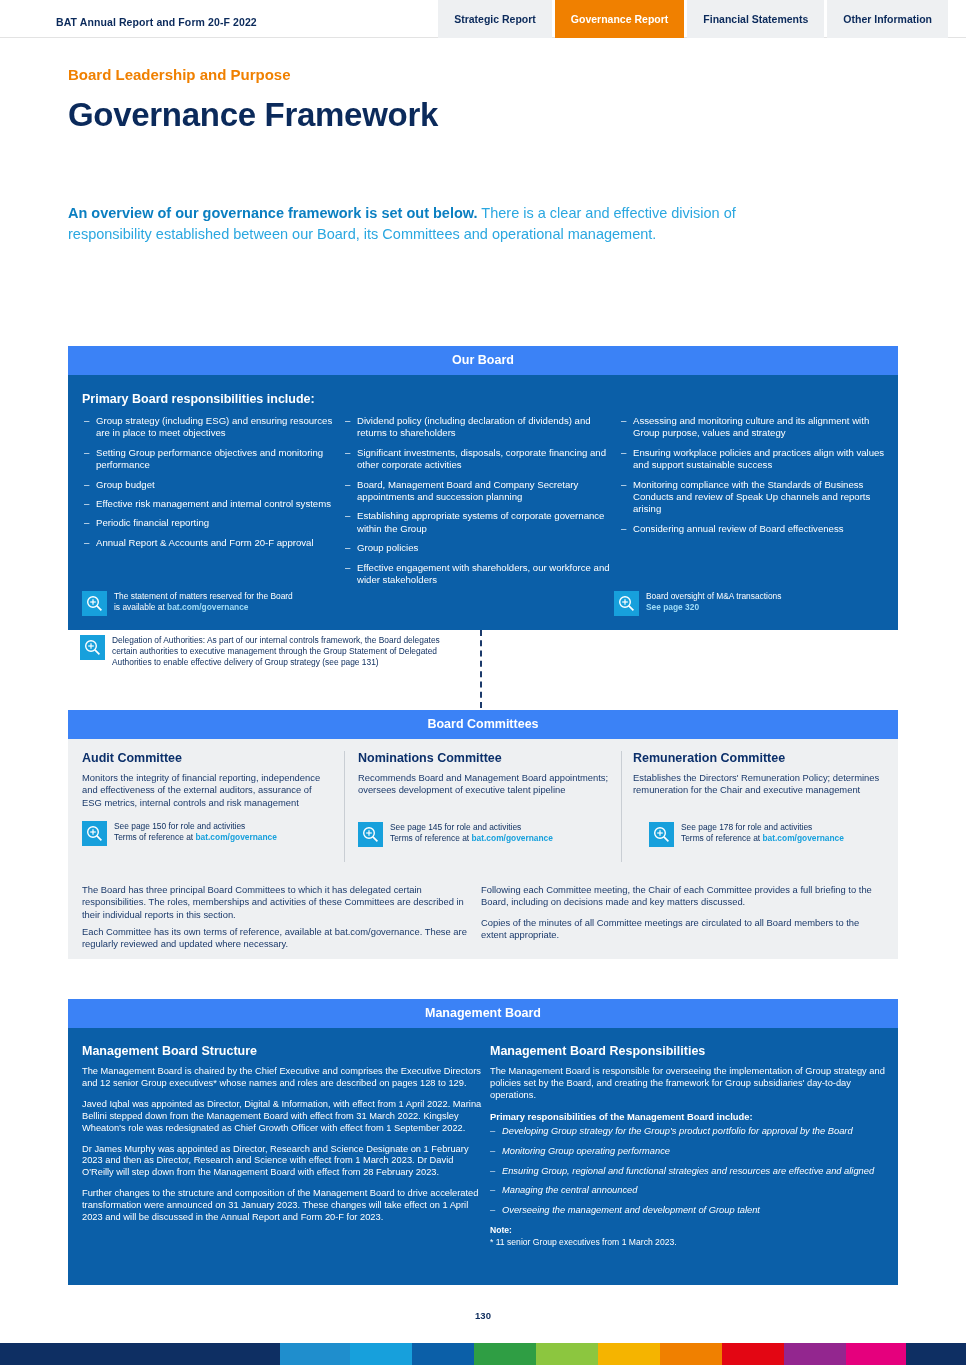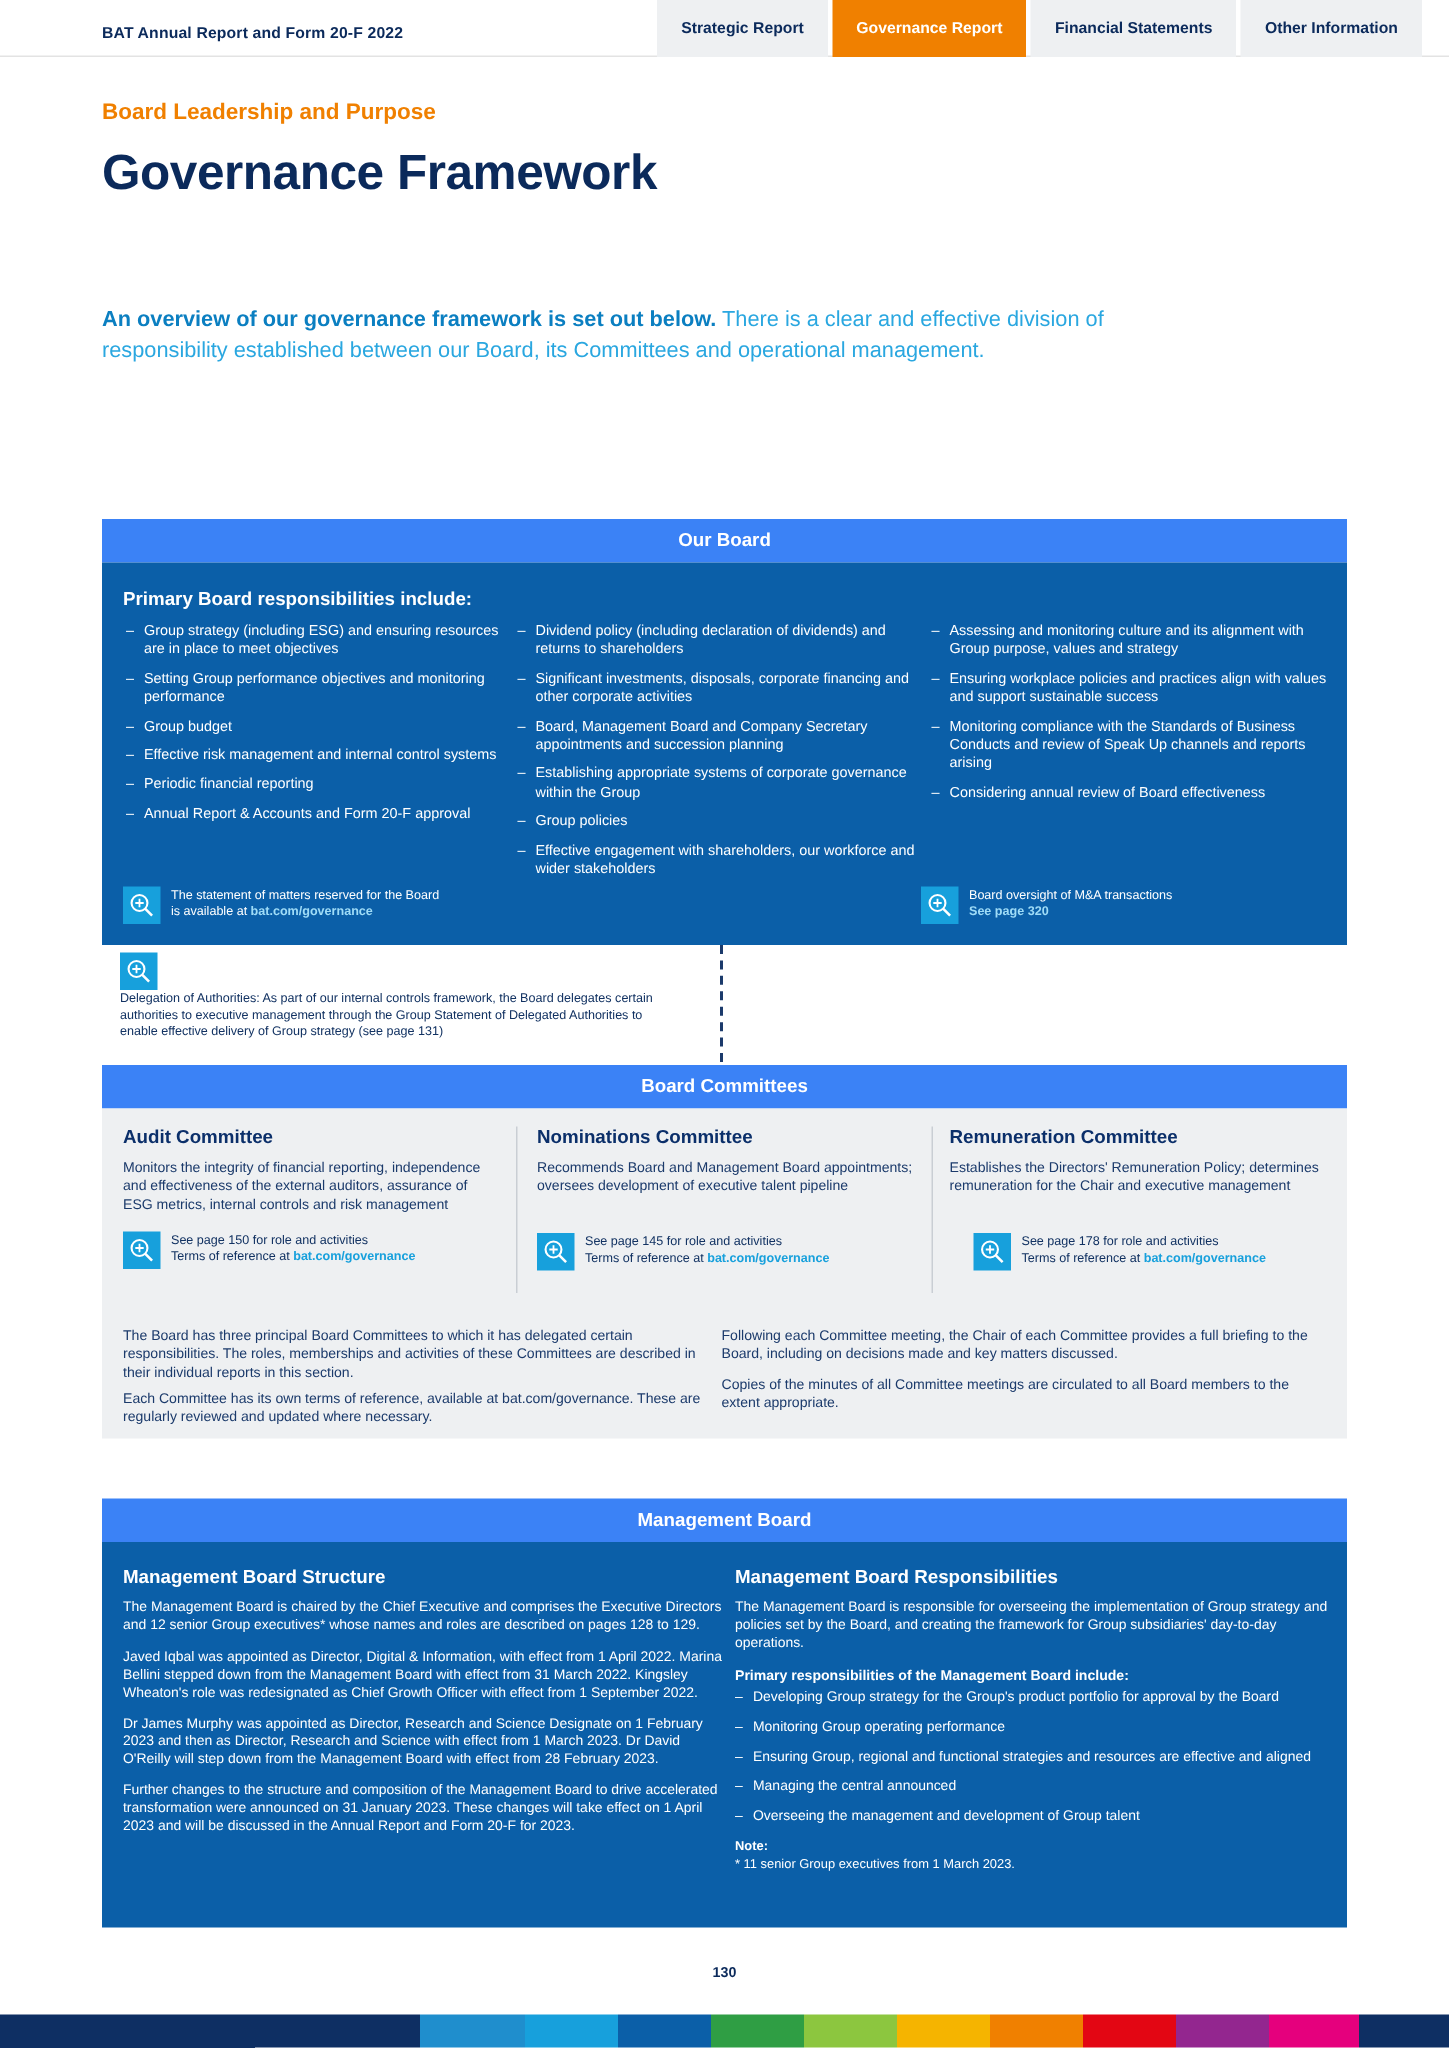--- a/index.html
+++ b/index.html
@@ -13,21 +13,21 @@
     overflow: hidden;
   }
   .page { position: relative; width: 966px; height: 1365px; }
 
   
   .header {
     position:absolute; top:0; left:0; width:966px; height:38px;
     border-bottom: 1px solid #e3e3e3;
   }
   .hdr-title {
-    position:absolute; left:68px; top:16px;
+    position:absolute; left:56px; top:16px;
     font-size:10.5px; font-weight:bold; color:#0b2a5b; letter-spacing:0.1px;
   }
   .navtabs { position:absolute; right:18px; top:0; display:flex; height:38px; }
   .tab {
     display:flex; align-items:center; justify-content:center;
     height:38px; padding:0 16px;
     font-size:10.5px; font-weight:bold; color:#0b2a5b;
     background:#eef0f2; margin-left:3px; white-space:nowrap;
   }
   .tab.active { background:#f08000; color:#ffffff; }
@@ -91,21 +91,21 @@
   .vline { position:absolute; width:1px; background:#c9ced4; }
 
   .comm-note { position:absolute; font-size:9.4px; line-height:12.4px; color:#1b3a6b; }
 
   
   .mb-title { font-size:12.5px; font-weight:bold; color:#ffffff; }
   .mb-p { font-size:9.3px; line-height:11.9px; color:#ffffff; margin:0 0 9px 0; }
   ul.mbl { list-style:none; margin:4px 0 0 0; padding:0; }
   ul.mbl li {
     position:relative; padding-left:12px; margin-bottom:8px;
-    font-size:9.3px; line-height:11.9px; color:#ffffff;
+    font-size:9.3px; line-height:11.9px; color:#ffffff;font-style:italic;
   }
   ul.mbl li:before { content:"–"; position:absolute; left:0; top:0; }
 
   .pagenum {
     position:absolute; left:0; width:966px; top:1310px;
     text-align:center; font-size:9.5px; font-weight:bold; color:#0b2a5b;
   }
 
   
   .footerbar { position:absolute; left:0; bottom:0; width:966px; height:22px; display:flex; }
@@ -190,21 +190,21 @@
           <line x1="10.9" y1="10.9" x2="15.4" y2="15.4" stroke="#ffffff" stroke-width="1.7"></line>
         </svg>
       </span>
       <span class="magtext">
         <span>Board oversight of M&amp;A transactions</span><br>
         <span class="link-w">See page 320</span>
       </span>
     </div>
   </div>
 
-  <div class="magbox" style="position:absolute; left:80px; top:635px; width:360px;flex-direction:column;">
+  <div class="magbox" style="position:absolute; left:80px; top:635px; width:360px;">
     <span class="mag">
       <svg width="17" height="17" viewBox="0 0 17 17">
         <circle cx="7" cy="7" r="5.3" fill="none" stroke="#ffffff" stroke-width="1.4"></circle>
         <line x1="7" y1="4.2" x2="7" y2="9.8" stroke="#ffffff" stroke-width="1.2"></line>
         <line x1="4.2" y1="7" x2="9.8" y2="7" stroke="#ffffff" stroke-width="1.2"></line>
         <line x1="10.9" y1="10.9" x2="15.4" y2="15.4" stroke="#ffffff" stroke-width="1.7"></line>
       </svg>
     </span>
     <span class="magtext" style="color:#123262;">Delegation of Authorities: As part of our internal controls framework, the Board delegates certain authorities to executive management through the Group Statement of Delegated Authorities to enable effective delivery of Group strategy (see page 131)</span>
   </div>

